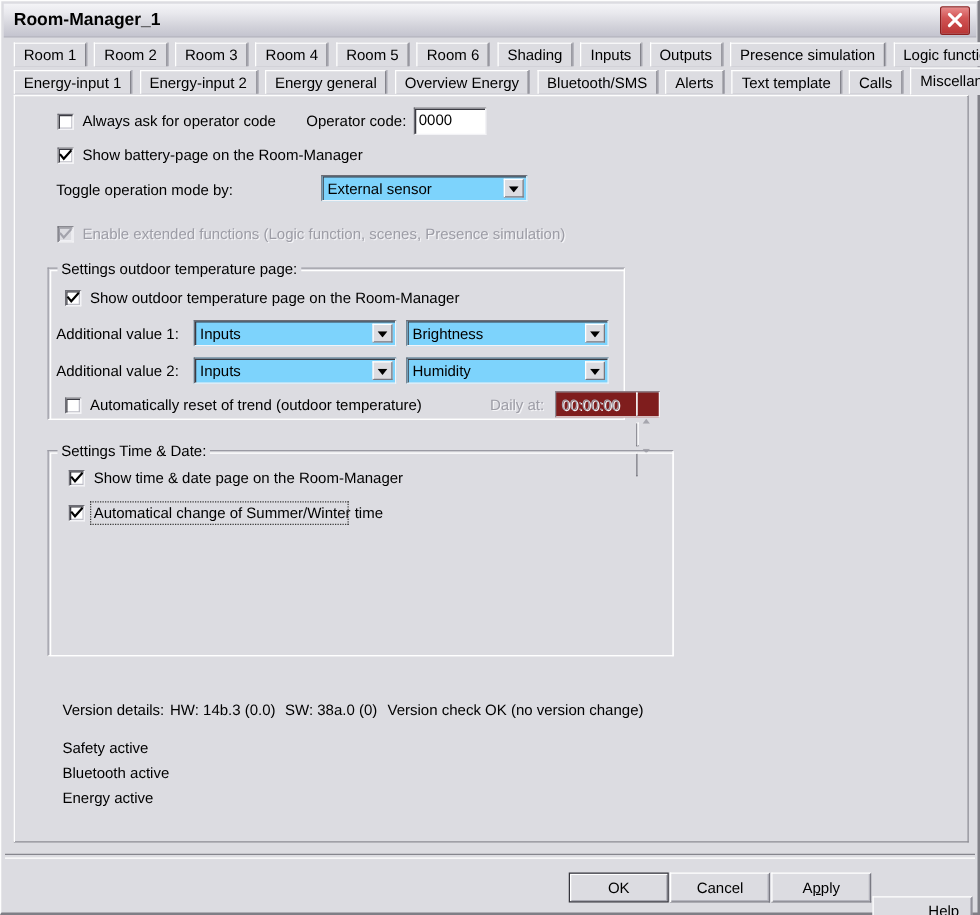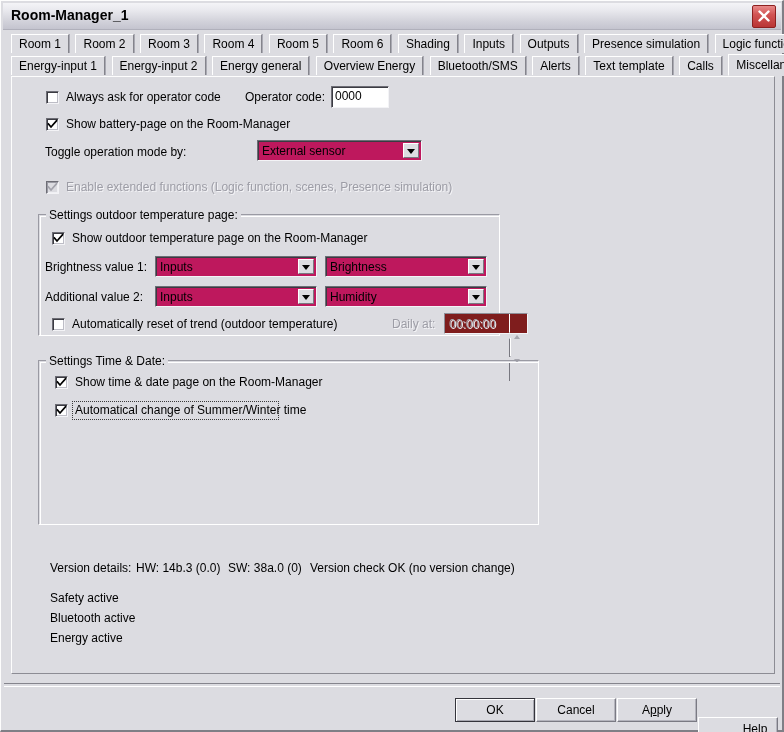--- a/index.html
+++ b/index.html
@@ -124,21 +124,21 @@
     box-shadow: inset 1px 1px 0 #3b3b42;
     font-size: 12px; color: #000;
     padding: 2px 0 0 3px;
     overflow: hidden; white-space: nowrap;
   }
 
   .combo {
     position: absolute;
     box-sizing: border-box;
     height: 21px;
-    background: #be185d;
+    background: #7dd3fc;
     border-top: 1px solid #6d6d75;
     border-left: 1px solid #6d6d75;
     border-right: 1px solid #f3f3f6;
     border-bottom: 1px solid #f3f3f6;
     box-shadow: inset 1px 1px 0 #3b3b42;
     cursor: pointer;
   }
   .combo .val {
     position: absolute; left: 4px; top: 3px;
     font-size: 12px; color: #000; white-space: nowrap;
@@ -321,21 +321,21 @@
       <span class="group-title">Settings outdoor temperature page:</span>
     </div>
 
     <div class="cb-box" style="left:40px; top:155px;">
       <svg class="tick" width="11" height="11" viewBox="0 0 11 11">
         <path d="M1.5 5 L4 8 L9.5 1.8" stroke="#000" stroke-width="1.7" fill="none" stroke-linecap="square"></path>
       </svg>
     </div>
     <div class="lbl" style="left:60px; top:154px;">Show outdoor temperature page on the Room-Manager</div>
 
-    <div class="lbl" style="left:33px; top:183px;">Brightness value 1:</div>
+    <div class="lbl" style="left:33px; top:183px;">Additional value 1:</div>
     <div class="combo" style="left:143px; top:179px; width:162px;">
       <span class="val">Inputs</span>
       <span class="arrow">
         <svg width="8" height="5" viewBox="0 0 8 5">
             <path d="M0 0 L8 0 L4 5 Z" fill="#000"></path>
           </svg>
       </span>
     </div>
     <div class="combo" style="left:313px; top:179px; width:162px;">
       <span class="val">Brightness</span>

